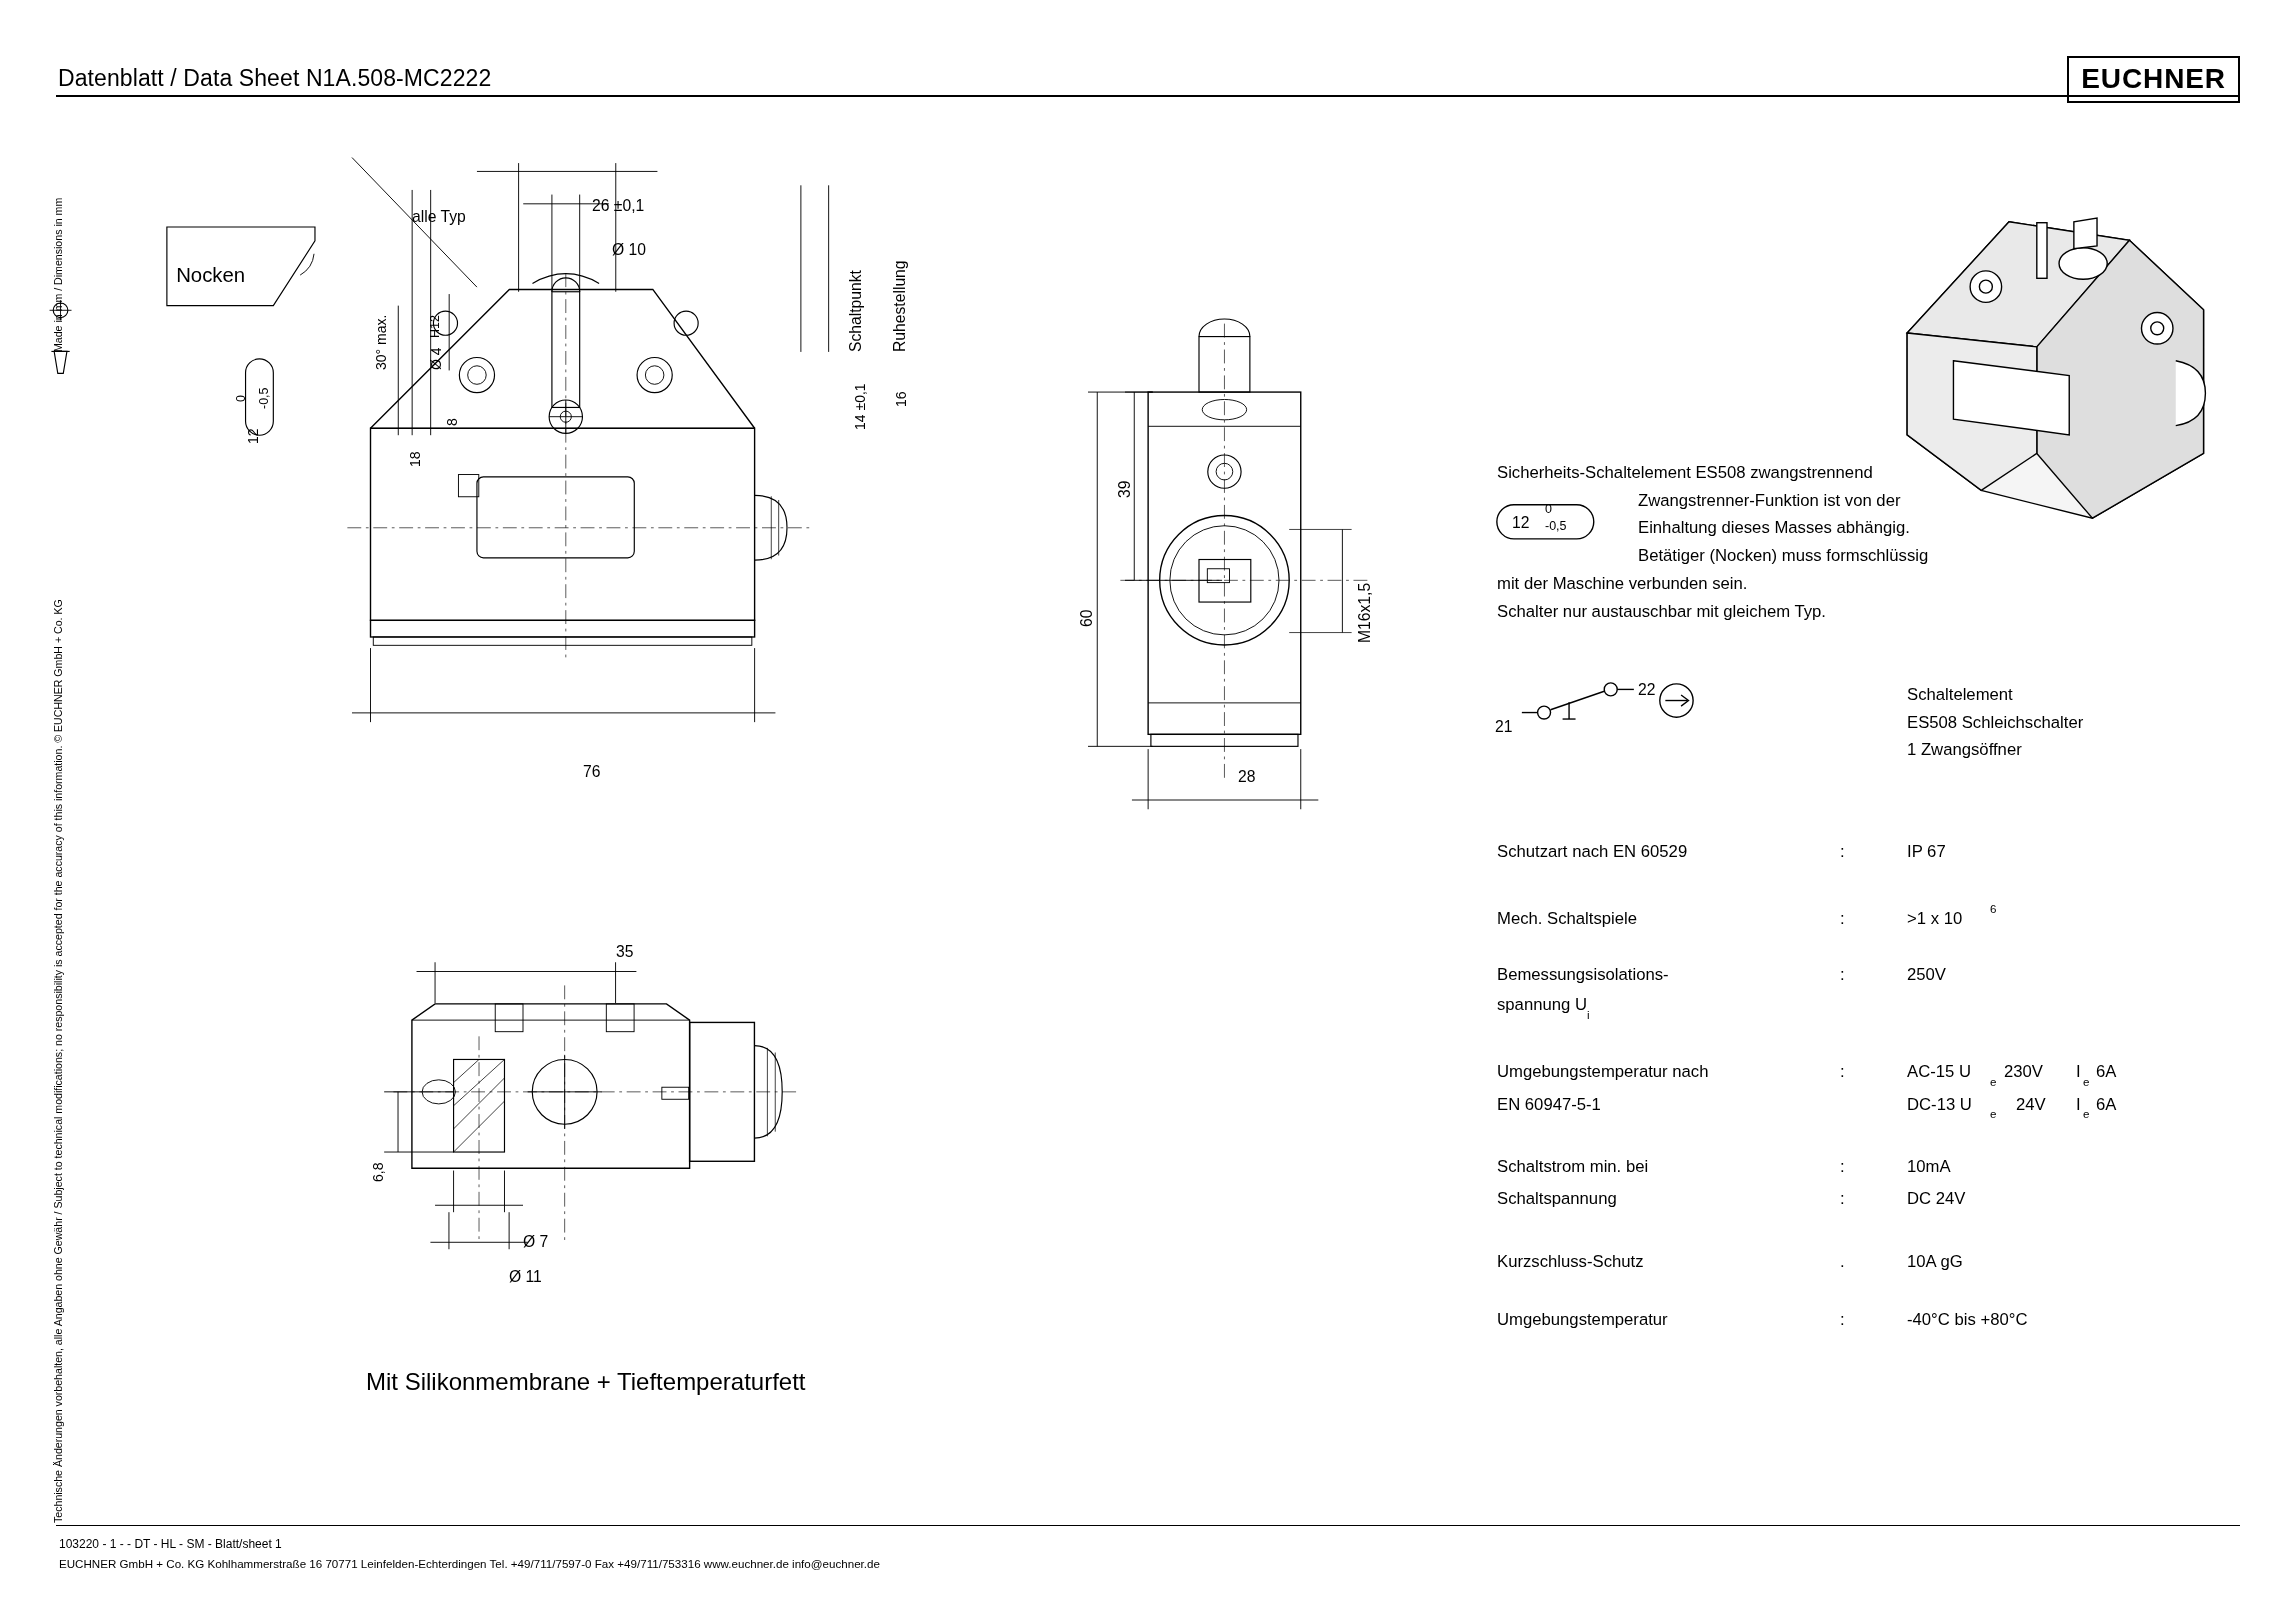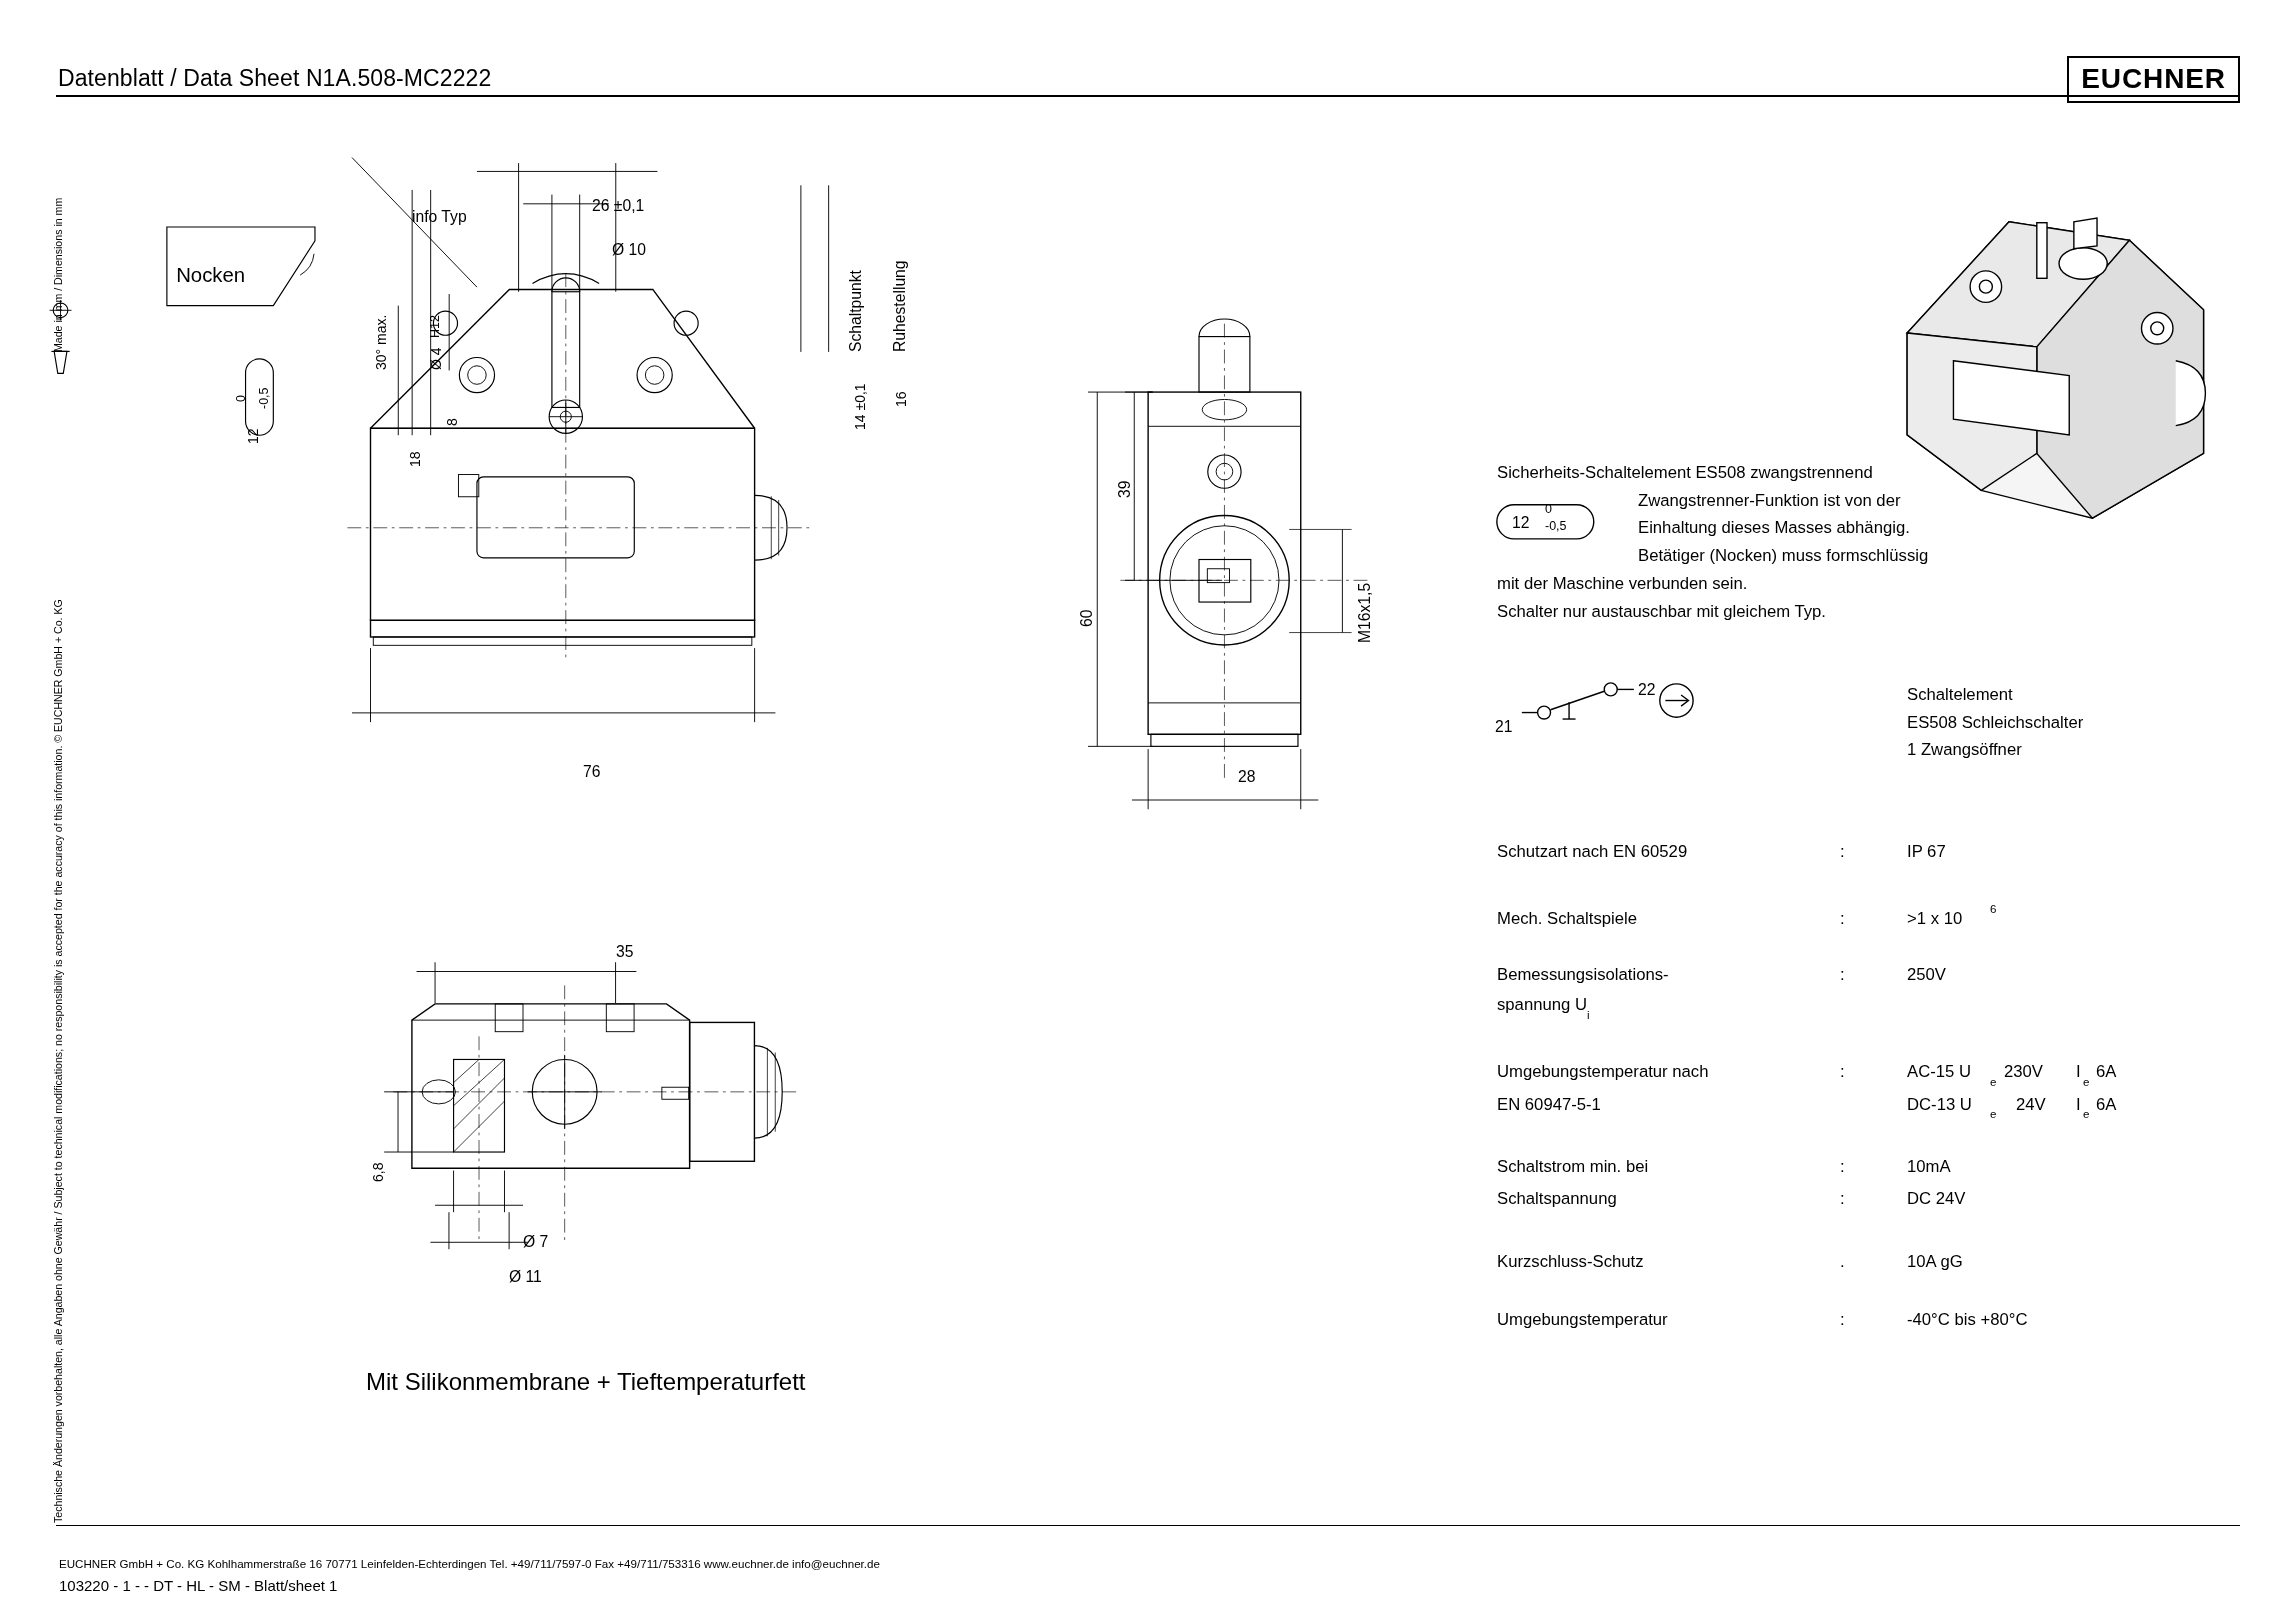--- a/index.html
+++ b/index.html
@@ -28,21 +28,21 @@
   .desc{position:absolute;font-size:16.7px;white-space:nowrap;}
 
   
   .tbl{position:absolute;left:1495px;top:1347px;border-collapse:collapse;}
   .tbl td{border:1.4px solid #000;font-size:16.7px;height:27px;text-align:center;padding:0 4.6px;}
   .tbl td.c1{width:143px;}
   .tbl td.c2{width:259px;}
   .tbl tr.hdr td{font-weight:bold;}
 
   
-  .foot1{position:absolute;left:59px;top:1577px;font-size:15px;white-space:nowrap;}
+  .foot1{position:absolute;left:59px;top:1537px;font-size:12px;white-space:nowrap;}
   .foot2{position:absolute;left:59px;top:1557px;font-size:11.6px;white-space:nowrap;}
 
   .caption{position:absolute;left:366px;top:1368px;font-size:24px;white-space:nowrap;}
 </style>
 </head>
 <body>
 
 <div class="page">
 
   <div class="hdr-title">Datenblatt / Data Sheet  N1A.508-MC2222</div>
@@ -127,21 +127,21 @@
       <line x1="1460" y1="20" x2="1460" y2="380"></line>
 
       <line x1="470" y1="1020" x2="470" y2="1180"></line>
       <line x1="1300" y1="1020" x2="1300" y2="1180"></line>
       <line x1="430" y1="1160" x2="1345" y2="1160"></line>
 
       <line x1="430" y1="-40" x2="700" y2="240"></line>
     </g>
   </svg>
 
-  <div class="t" style="left:412px;top:208px;">info Typ</div>
+  <div class="t" style="left:412px;top:208px;">alle Typ</div>
   <div class="t28 rot" style="left:373px;top:370px;">30° max.</div>
   <div class="t28 rot" style="left:245px;top:444px;">12</div>
   <div class="t26 rot" style="left:234px;top:402px;">0</div>
   <div class="t26 rot" style="left:257px;top:409px;">-0,5</div>
   <div class="t26 rot" style="left:428px;top:338px;">H12</div>
   <div class="t28 rot" style="left:428px;top:370px;">Ø 4</div>
   <div class="t28 rot" style="left:444px;top:426px;">8</div>
   <div class="t28 rot" style="left:407px;top:467px;">18</div>
   <div class="t" style="left:592px;top:197px;">26 ±0,1</div>
   <div class="t" style="left:612px;top:241px;">Ø 10</div>

